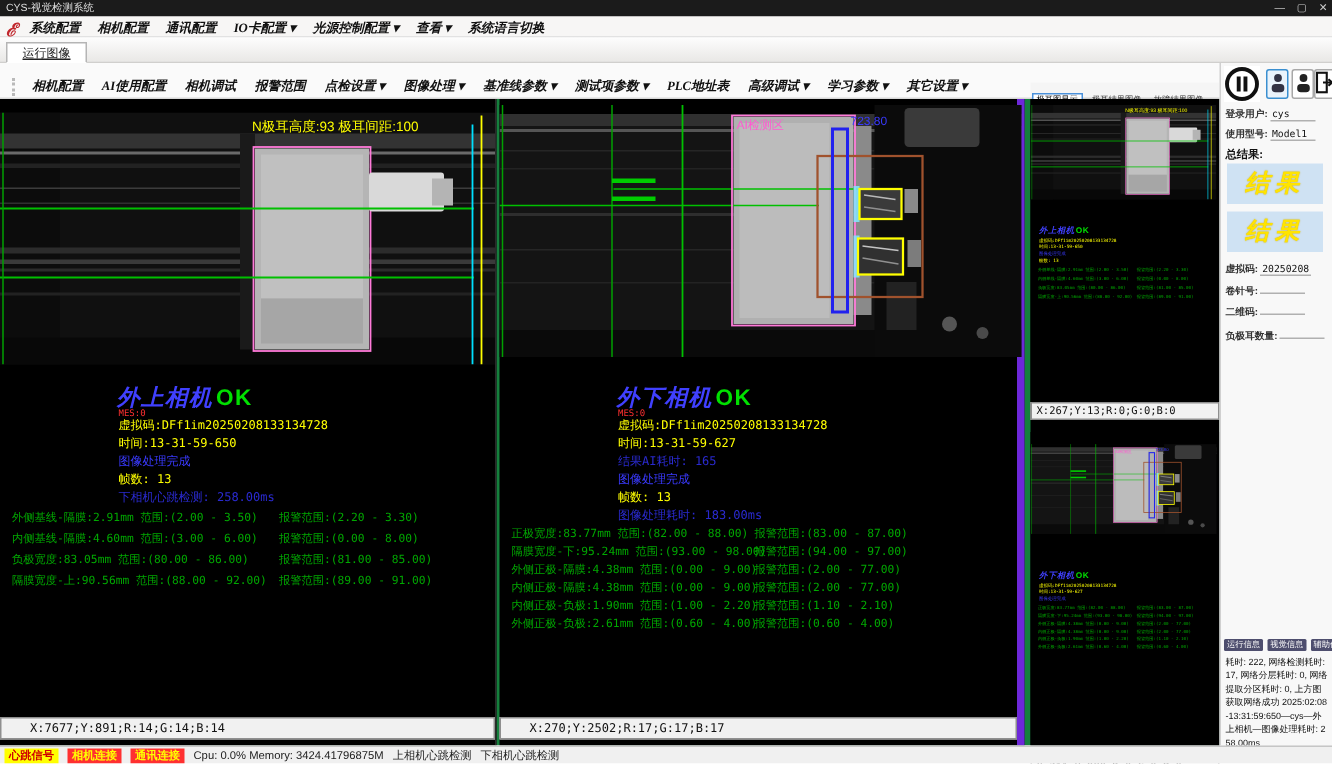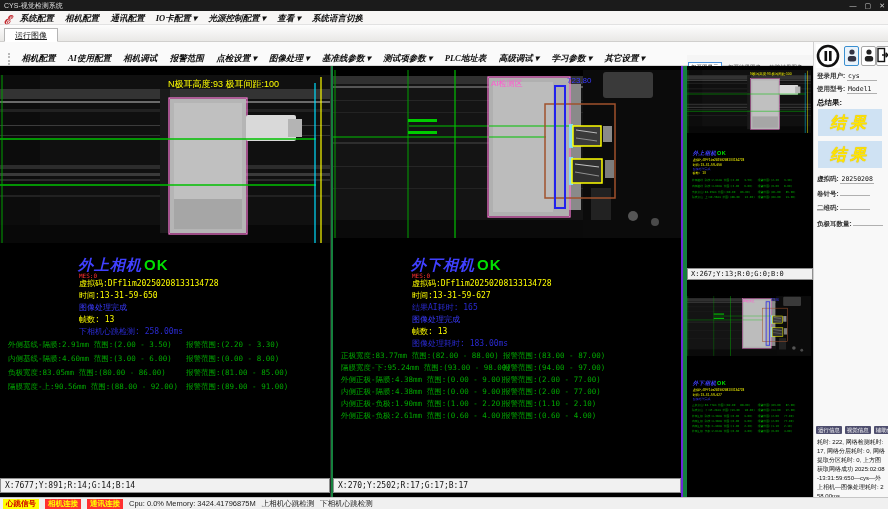--- a/index.html
+++ b/index.html
@@ -26,41 +26,41 @@
   
   .toolbar{position:absolute;left:0;top:42px;width:888px;height:24px;background:#fafafa;
            border-bottom:1px solid #d8d8d8;white-space:nowrap;padding:7px 0 0 8px;}
   .grip{display:inline-block;width:3px;height:12px;border-left:2px dotted #b9b9b9;margin-right:6px;vertical-align:middle;}
   .tool-item{display:inline-block;margin-right:8px;color:#111;vertical-align:middle;
              font:italic bold 8.5px "Liberation Serif",serif;cursor:default;}
   
   .main{position:absolute;left:0;top:66px;width:813px;height:431px;background:#15803d;}
   .panel{position:absolute;top:0;height:431px;background:#000;}
   .panel-left{left:0;width:331px;border-right:1px solid #2a2a2a;}
-  .panel-mid{left:333px;width:350px;border-right:2px solid #6d28d9;}
+  .panel-mid{left:333px;width:350px;border-right:5px solid #6d28d9;}
   .scene{display:block;position:absolute;left:0;}
   .panel-left .scene{top:9px;width:330px;height:168px;}
   .panel-mid .scene{top:4px;width:348px;height:168px;}
   
   .textblock{position:absolute;left:0;top:190px;width:100%;height:215px;}
   .cam-title{position:absolute;left:78px;top:0;white-space:nowrap;
              font:italic bold 15px "Liberation Serif",serif;color:#4040ff;letter-spacing:1px;}
   .cam-ok{color:#00e000;font-style:normal;font-family:"Liberation Sans",sans-serif;font-weight:bold;margin-left:2px;}
   .cam-mes{position:absolute;left:79px;top:16px;font:6px "DejaVu Sans Mono",monospace;color:#ff3030;}
   .tline{position:absolute;left:79px;white-space:nowrap;font:8px "DejaVu Sans Mono",monospace;}
   .t-yellow{color:#ffff00;}
   .t-blue{color:#3a3aff;}
   .t-blue2{color:#2a2ad0;}
   .mrow{position:absolute;left:8px;width:330px;white-space:nowrap;
         font:7.5px "DejaVu Sans Mono",monospace;color:#00a800;}
   .acol{position:absolute;left:178px;top:0;}
   .panel-mid .acol{left:162px;}
   .panel-status{position:absolute;left:0;top:412px;width:100%;height:15px;background:#f1f1f1;
                 border:1px solid #8f8f8f;color:#111;font:8px "DejaVu Sans Mono",monospace;
-                line-height:13px;padding-left:4px;}
+                line-height:13px;padding-left:19px;}
   
   .preview-col{position:absolute;left:687px;top:0;width:126px;height:431px;background:#000;}
   .preview-tabs{position:absolute;left:0;top:-11px;width:126px;height:11px;background:#f5f5f5;
                 border-bottom:1px solid #cfcfcf;white-space:nowrap;padding-left:1px;}
   .ptab{display:inline-block;font-size:5.5px;line-height:9px;color:#333;padding:0 2px;margin-top:1px;}
   .ptab.active{border:1px solid #4a90d9;background:#fff;color:#000;}
   .preview-panel{position:absolute;left:0;width:126px;background:#000;}
   .preview-top{top:0;height:214px;}
   .preview-bottom{top:222px;height:209px;}
   .mini-scene{display:block;position:absolute;left:0;}

